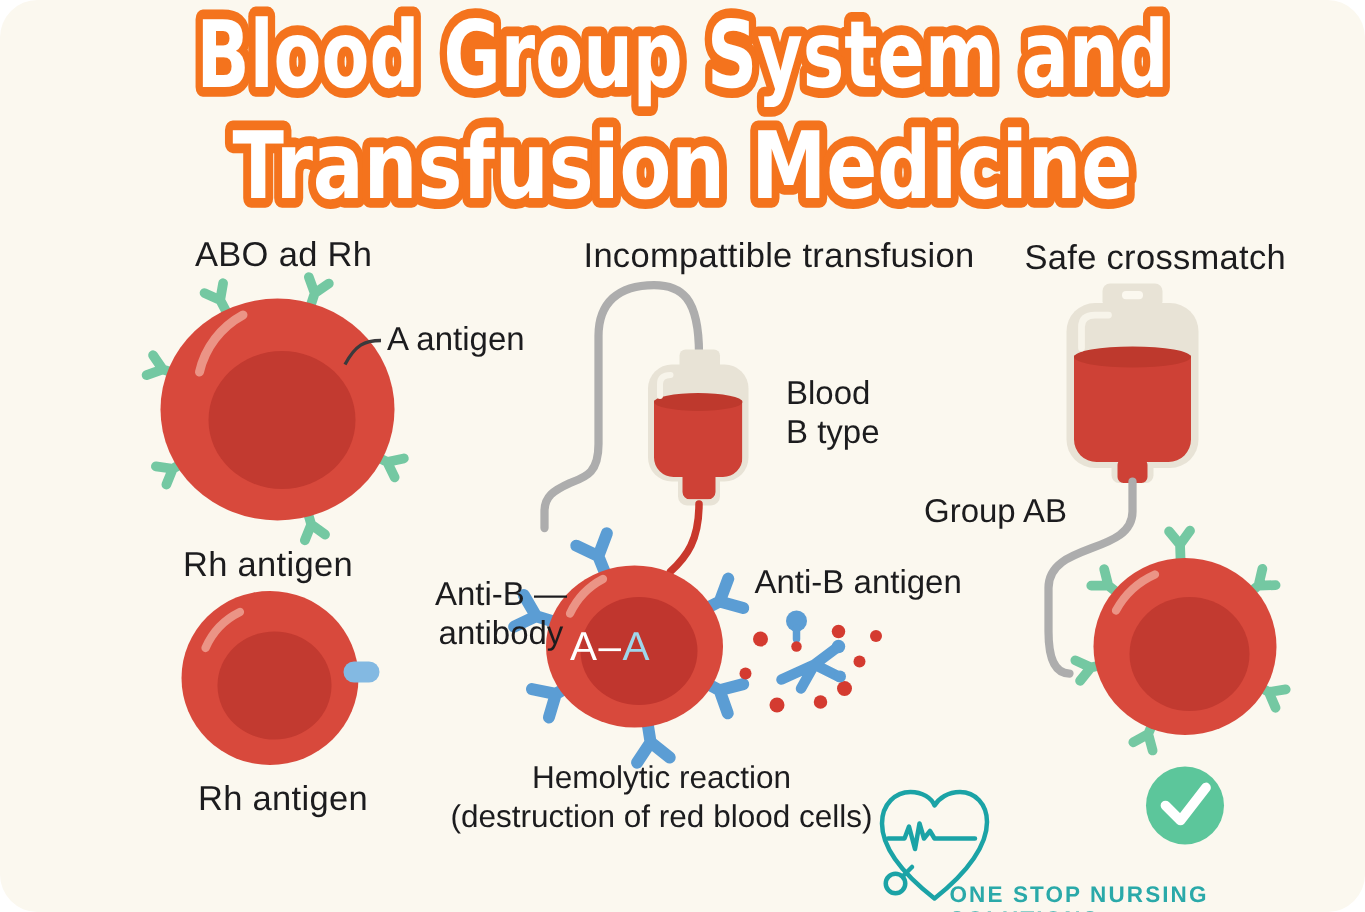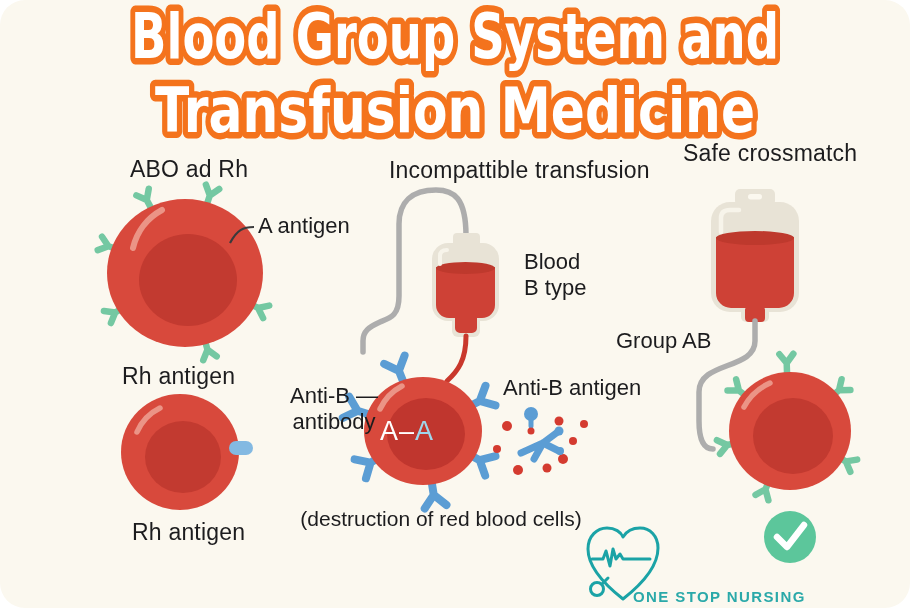--- a/index.html
+++ b/index.html
@@ -193,22 +193,23 @@
     <div>antibody</div>
   </div>
 
   <div class="lbl" style="left:503px;top:375px;">Anti-B antigen</div>
 
   <div class="cell-label">
     <span>A–</span><span class="blue">A</span>
   </div>
 
   <div class="lbl center" style="left:291px;top:506px;width:300px;font-size:21px;">
+    <div>Hemolytic reaction</div>
     <div>(destruction of red blood cells)</div>
   </div>
 
-  <div class="lbl heading" style="left:683px;top:140px;">Safe crossmatch</div>
+  <div class="lbl heading" style="left:683px;top:158px;">Safe crossmatch</div>
 
   <div class="lbl" style="left:616px;top:328px;">Group AB</div>
 
   <div class="brand-tagline">ONE STOP NURSING SOLUTIONS</div>
 
 </div>
 
 </body></html>

